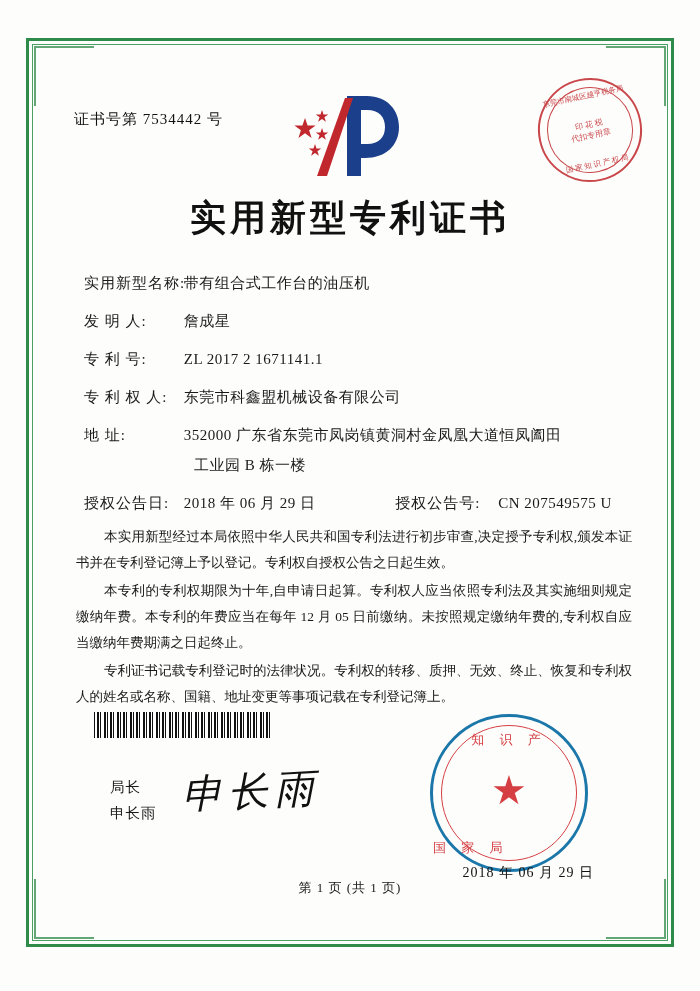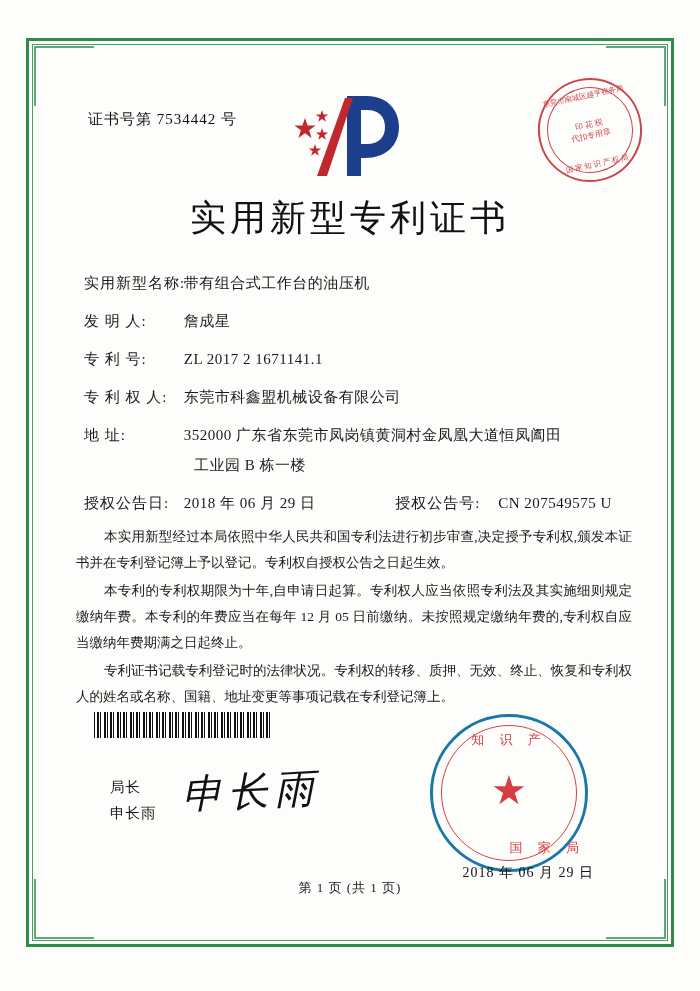--- a/index.html
+++ b/index.html
@@ -82,21 +82,21 @@
   .content {
     position: absolute;
     left: 62px;
     top: 74px;
     right: 62px;
     bottom: 70px;
   }
 
   .cert-number {
     position: absolute;
-    left: 26px;
+    left: 12px;
     top: 36px;
     font-size: 15px;
     letter-spacing: 1px;
     color: #111;
   }
 
   
   .emblem {
     position: absolute;
     left: 50%;
@@ -150,21 +150,21 @@
     text-align: center;
     font-size: 7.5px;
   }
 
   .title {
     position: absolute;
     left: 0; right: 0;
     top: 120px;
     text-align: center;
     font-size: 36px;
-    font-weight: normal;
+    font-weight: bold;
     letter-spacing: 4px;
     color: #111;
     font-family: "Liberation Serif", "DejaVu Serif", serif;
   }
 
   .fields {
     position: absolute;
     left: 22px;
     right: 0;
     top: 190px;
@@ -281,21 +281,21 @@
     left: 0; right: 0;
     top: 14px;
     text-align: center;
     font-size: 13px;
     letter-spacing: 6px;
   }
   .seal-main .seal-arc-b {
     position: absolute;
     left: 0; right: 0;
     bottom: 12px;
-    text-align: right;
+    text-align: left;
     font-size: 13px;
     letter-spacing: 6px;
   }
   .seal-date {
     position: absolute;
     right: 44px;
     top: 790px;
     font-size: 14px;
     color: #111;
     letter-spacing: 1px;

